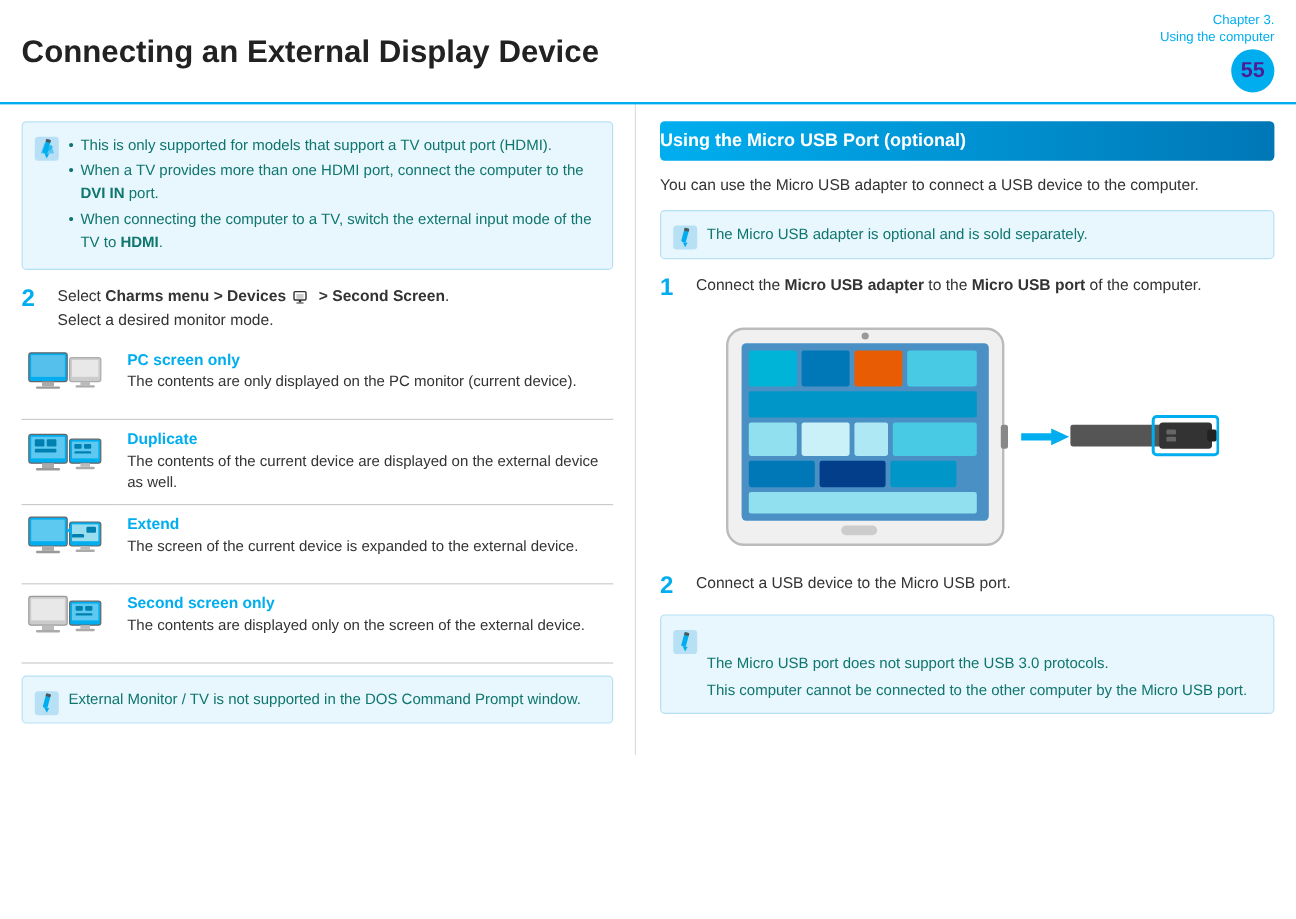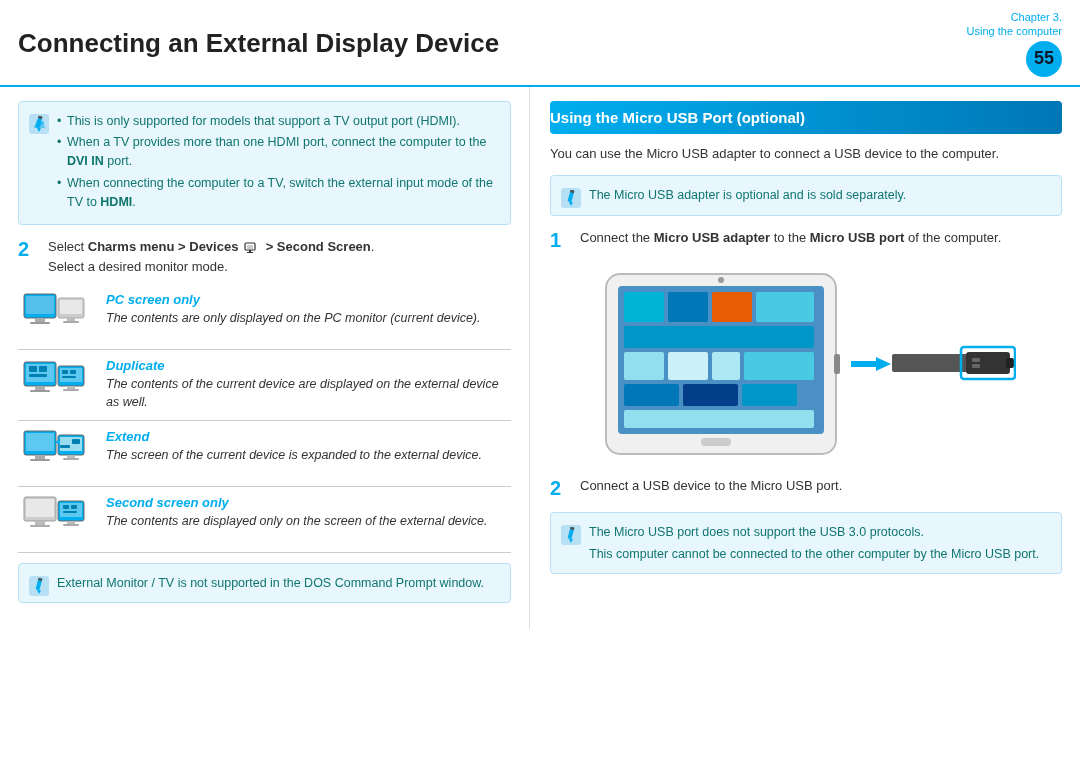--- a/index.html
+++ b/index.html
@@ -37,21 +37,21 @@
       font-size: 11px;
       color: #00aeef;
       text-align: right;
       line-height: 1.3;
     }
     .chapter-text span {
       display: block;
     }
     .page-number {
       background: #00aeef;
-      color: #0f172a;
+      color: #4c1d95;
       font-size: 18px;
       font-weight: bold;
       width: 36px;
       height: 36px;
       display: flex;
       align-items: center;
       justify-content: center;
       border-radius: 50%;
       margin-top: 2px;
       margin-left: auto;
@@ -137,21 +137,20 @@
     .step-text strong {
       font-weight: bold;
     }
 
     
     .mode-table {
       width: 100%;
       border-collapse: collapse;
       margin-top: 6px;
       margin-bottom: 10px;
-      font-style: italic;
     }
     .mode-table td {
       padding: 8px 4px;
       vertical-align: top;
       border-bottom: 1px solid #ccc;
     }
     .mode-table td.icon-cell {
       width: 80px;
       text-align: center;
       vertical-align: middle;
@@ -432,18 +431,18 @@
       <div class="step-text">Connect a USB device to the Micro USB port.</div>
     </div>
 
     <div class="note-box">
       <svg class="note-icon pencil-icon-svg" viewBox="0 0 24 24" fill="none">
         <rect x="2" y="2" width="20" height="20" rx="3" fill="#b8e0f5"></rect>
         <rect x="10" y="4" width="4" height="12" rx="1" transform="rotate(15 12 10)" fill="#00aeef"></rect>
         <polygon points="10,16 14,16 12,20" fill="#00aeef"></polygon>
         <rect x="10" y="4" width="4" height="2.5" rx="0.5" transform="rotate(15 12 10)" fill="#555"></rect>
       </svg>
-      <div style="margin-bottom:3px;">The Micro USB port does not support the USB 3.0 protocols.</div>
+      <div style="margin-bottom:3px;margin-top:21px;">The Micro USB port does not support the USB 3.0 protocols.</div>
       <div>This computer cannot be connected to the other computer by the Micro USB port.</div>
     </div>
 
   </div>
 </div>
 
 </body></html>

